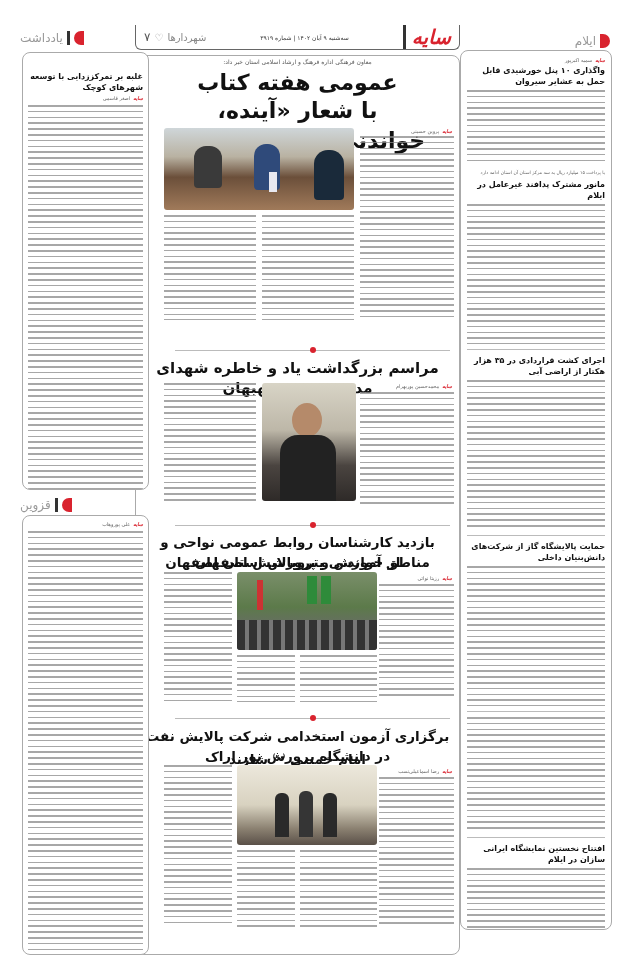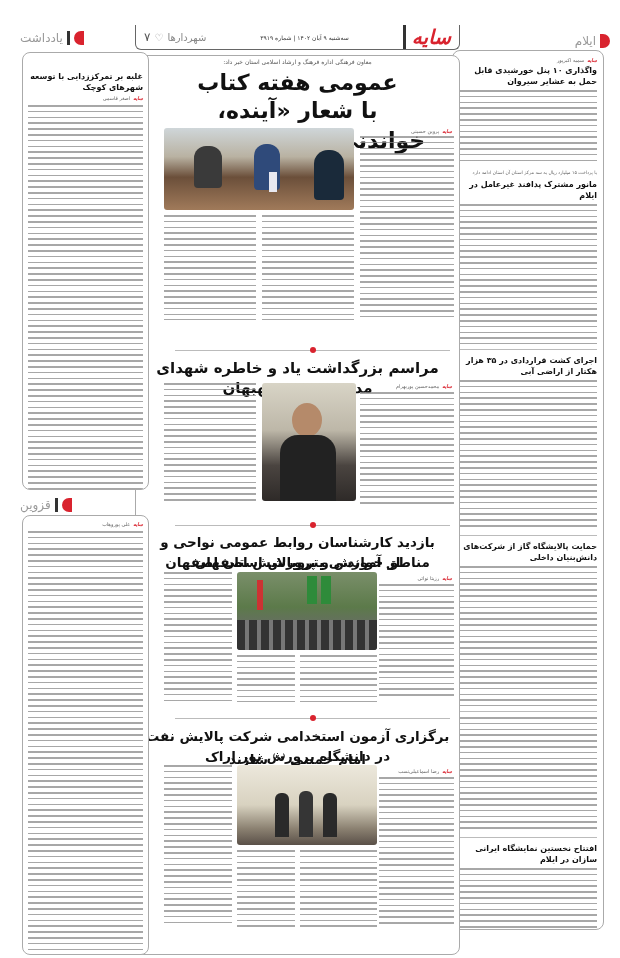--- a/index.html
+++ b/index.html
@@ -44,21 +44,21 @@
     <span style="font-size:12px;color:#555;">۷</span>
   </div>
 </div>
 
 <div class="sec-tab" style="left:20px;direction:rtl;">
   <span class="flag" style="border-radius:7px 0 0 7px;"></span>
   <span class="bar"></span>
   <span>یادداشت</span>
 </div>
 
-<div class="box" style="right:16px;top:50px;width:152px;height:880px;padding:6px 6px;">
+<div class="box" style="right:8px;top:50px;width:152px;height:880px;padding:6px 6px;">
   <div class="byline">
     <span class="src">سایه</span>
     <span>سمیه اکبرپور</span>
   </div>
   <div class="headline-s" style="margin-top:2px;">واگذاری ۱۰ پنل خورشیدی قابل حمل به عشایر سیروان</div>
   <div class="col-lines" style="height:75px;margin-top:3px;"></div>
   <div class="body-text" style="margin-top:4px;color:#666;">با پرداخت ۱۵ میلیارد ریال به سه مرکز استان آن استان ادامه دارد</div>
   <div class="headline-s" style="margin-top:3px;">مانور مشترک پدافند غیرعامل در ایلام</div>
   <div class="col-lines" style="height:140px;margin-top:3px;"></div>
   <div style="height:1px;background:#bbb;margin:5px 0;position:relative;"><span class="dot2" style="left:70px;"></span></div>

